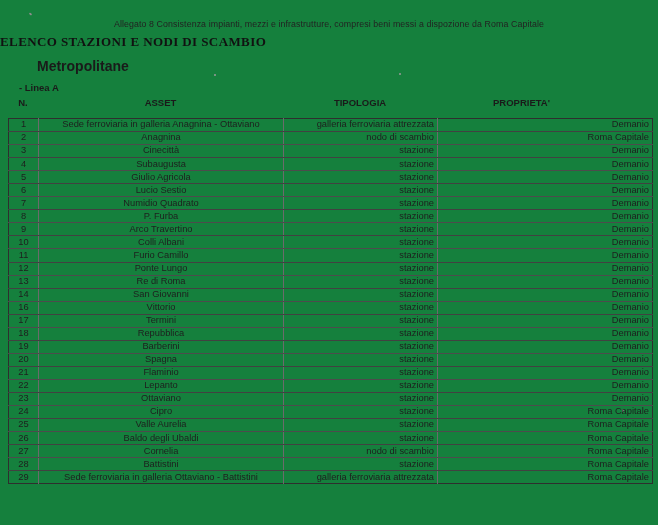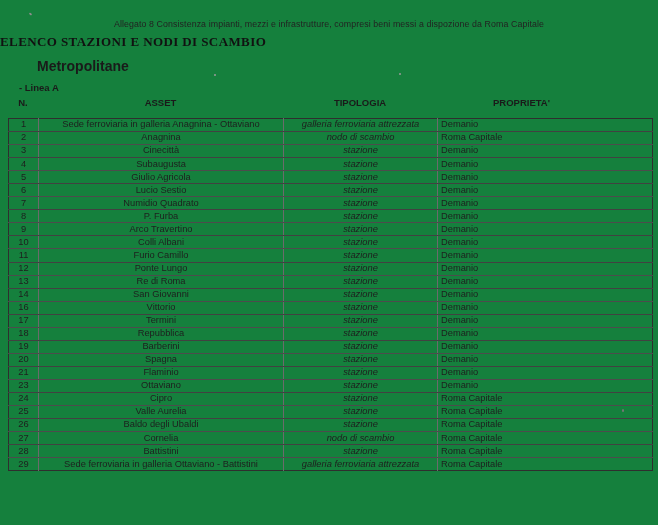--- a/index.html
+++ b/index.html
@@ -53,22 +53,22 @@
     border-bottom:1.4px solid #414141;
     border-left:1px solid #6b6b6b;
     color:#1e1e1e;
     overflow:hidden;white-space:nowrap;
   }
   table.stations tr:nth-child(even) td{border-bottom-color:#4c4c4c;}
   table.stations td:first-child{border-left:none;}
   table.stations tr:last-child td{border-bottom:none;margin-top:26px;}
   td.cell-n{text-align:center;}
   td.cell-asset{text-align:center;padding-left:5px;}
-  td.cell-tipologia{text-align:center;font-style:italic;}
-  td.cell-proprieta{text-align:left;}
+  td.cell-tipologia{text-align:right;}
+  td.cell-proprieta{text-align:right;}
 
   
   .speck{position:absolute;background:#9a9a9a;border-radius:50%;}
   .speck.s1{left:29px;top:13px;width:3px;height:2px;transform:rotate(40deg);background:#8d8d8d;}
   .speck.s2{left:214px;top:74px;width:2px;height:2px;}
   .speck.s3{left:399px;top:73px;width:2px;height:2px;}
   .speck.s4{left:622px;top:409px;width:2px;height:3px;background:#777;}
 </style>
 </head>
 <body>
@@ -232,20 +232,26 @@
       <td class="cell-proprieta">Demanio</td>
     </tr>
 
     <tr>
       <td class="cell-n">21</td>
       <td class="cell-asset">Flaminio</td>
       <td class="cell-tipologia">stazione</td>
       <td class="cell-proprieta">Demanio</td>
     </tr>
 
+    <tr>
+      <td class="cell-n">22</td>
+      <td class="cell-asset">Lepanto</td>
+      <td class="cell-tipologia">stazione</td>
+      <td class="cell-proprieta">Demanio</td>
+    </tr>
 
     <tr>
       <td class="cell-n">23</td>
       <td class="cell-asset">Ottaviano</td>
       <td class="cell-tipologia">stazione</td>
       <td class="cell-proprieta">Demanio</td>
     </tr>
 
     <tr>
       <td class="cell-n">24</td>

